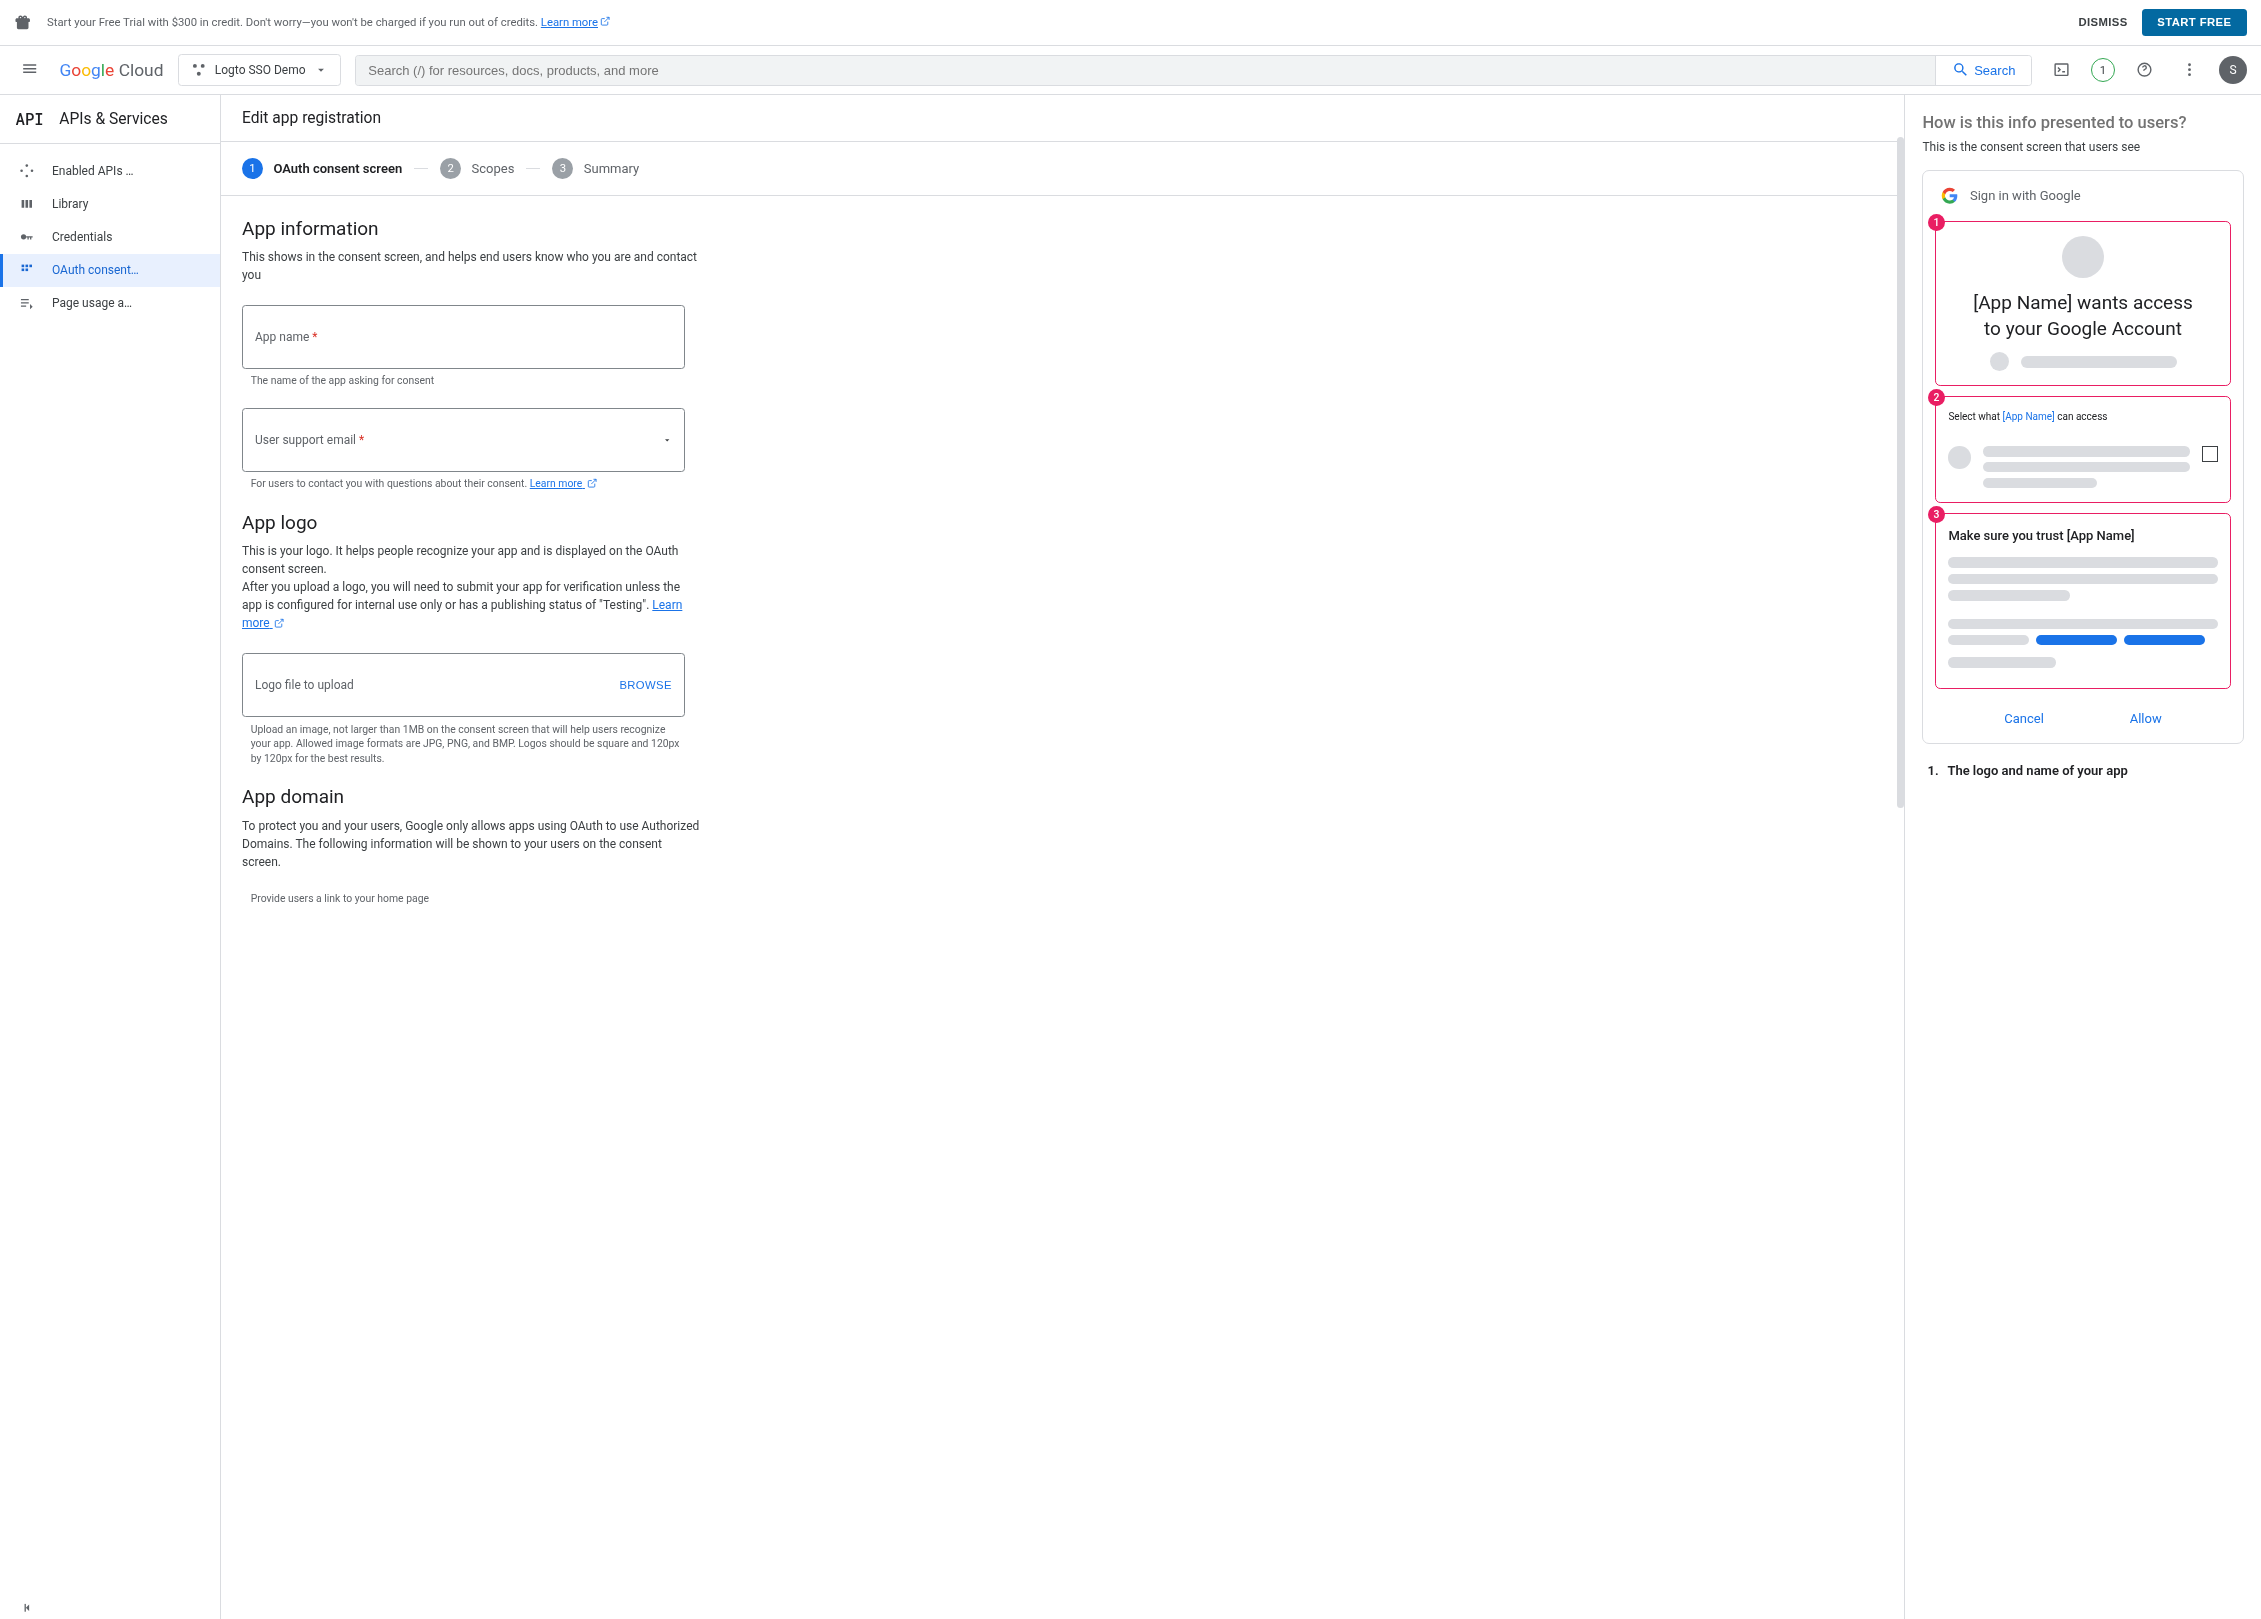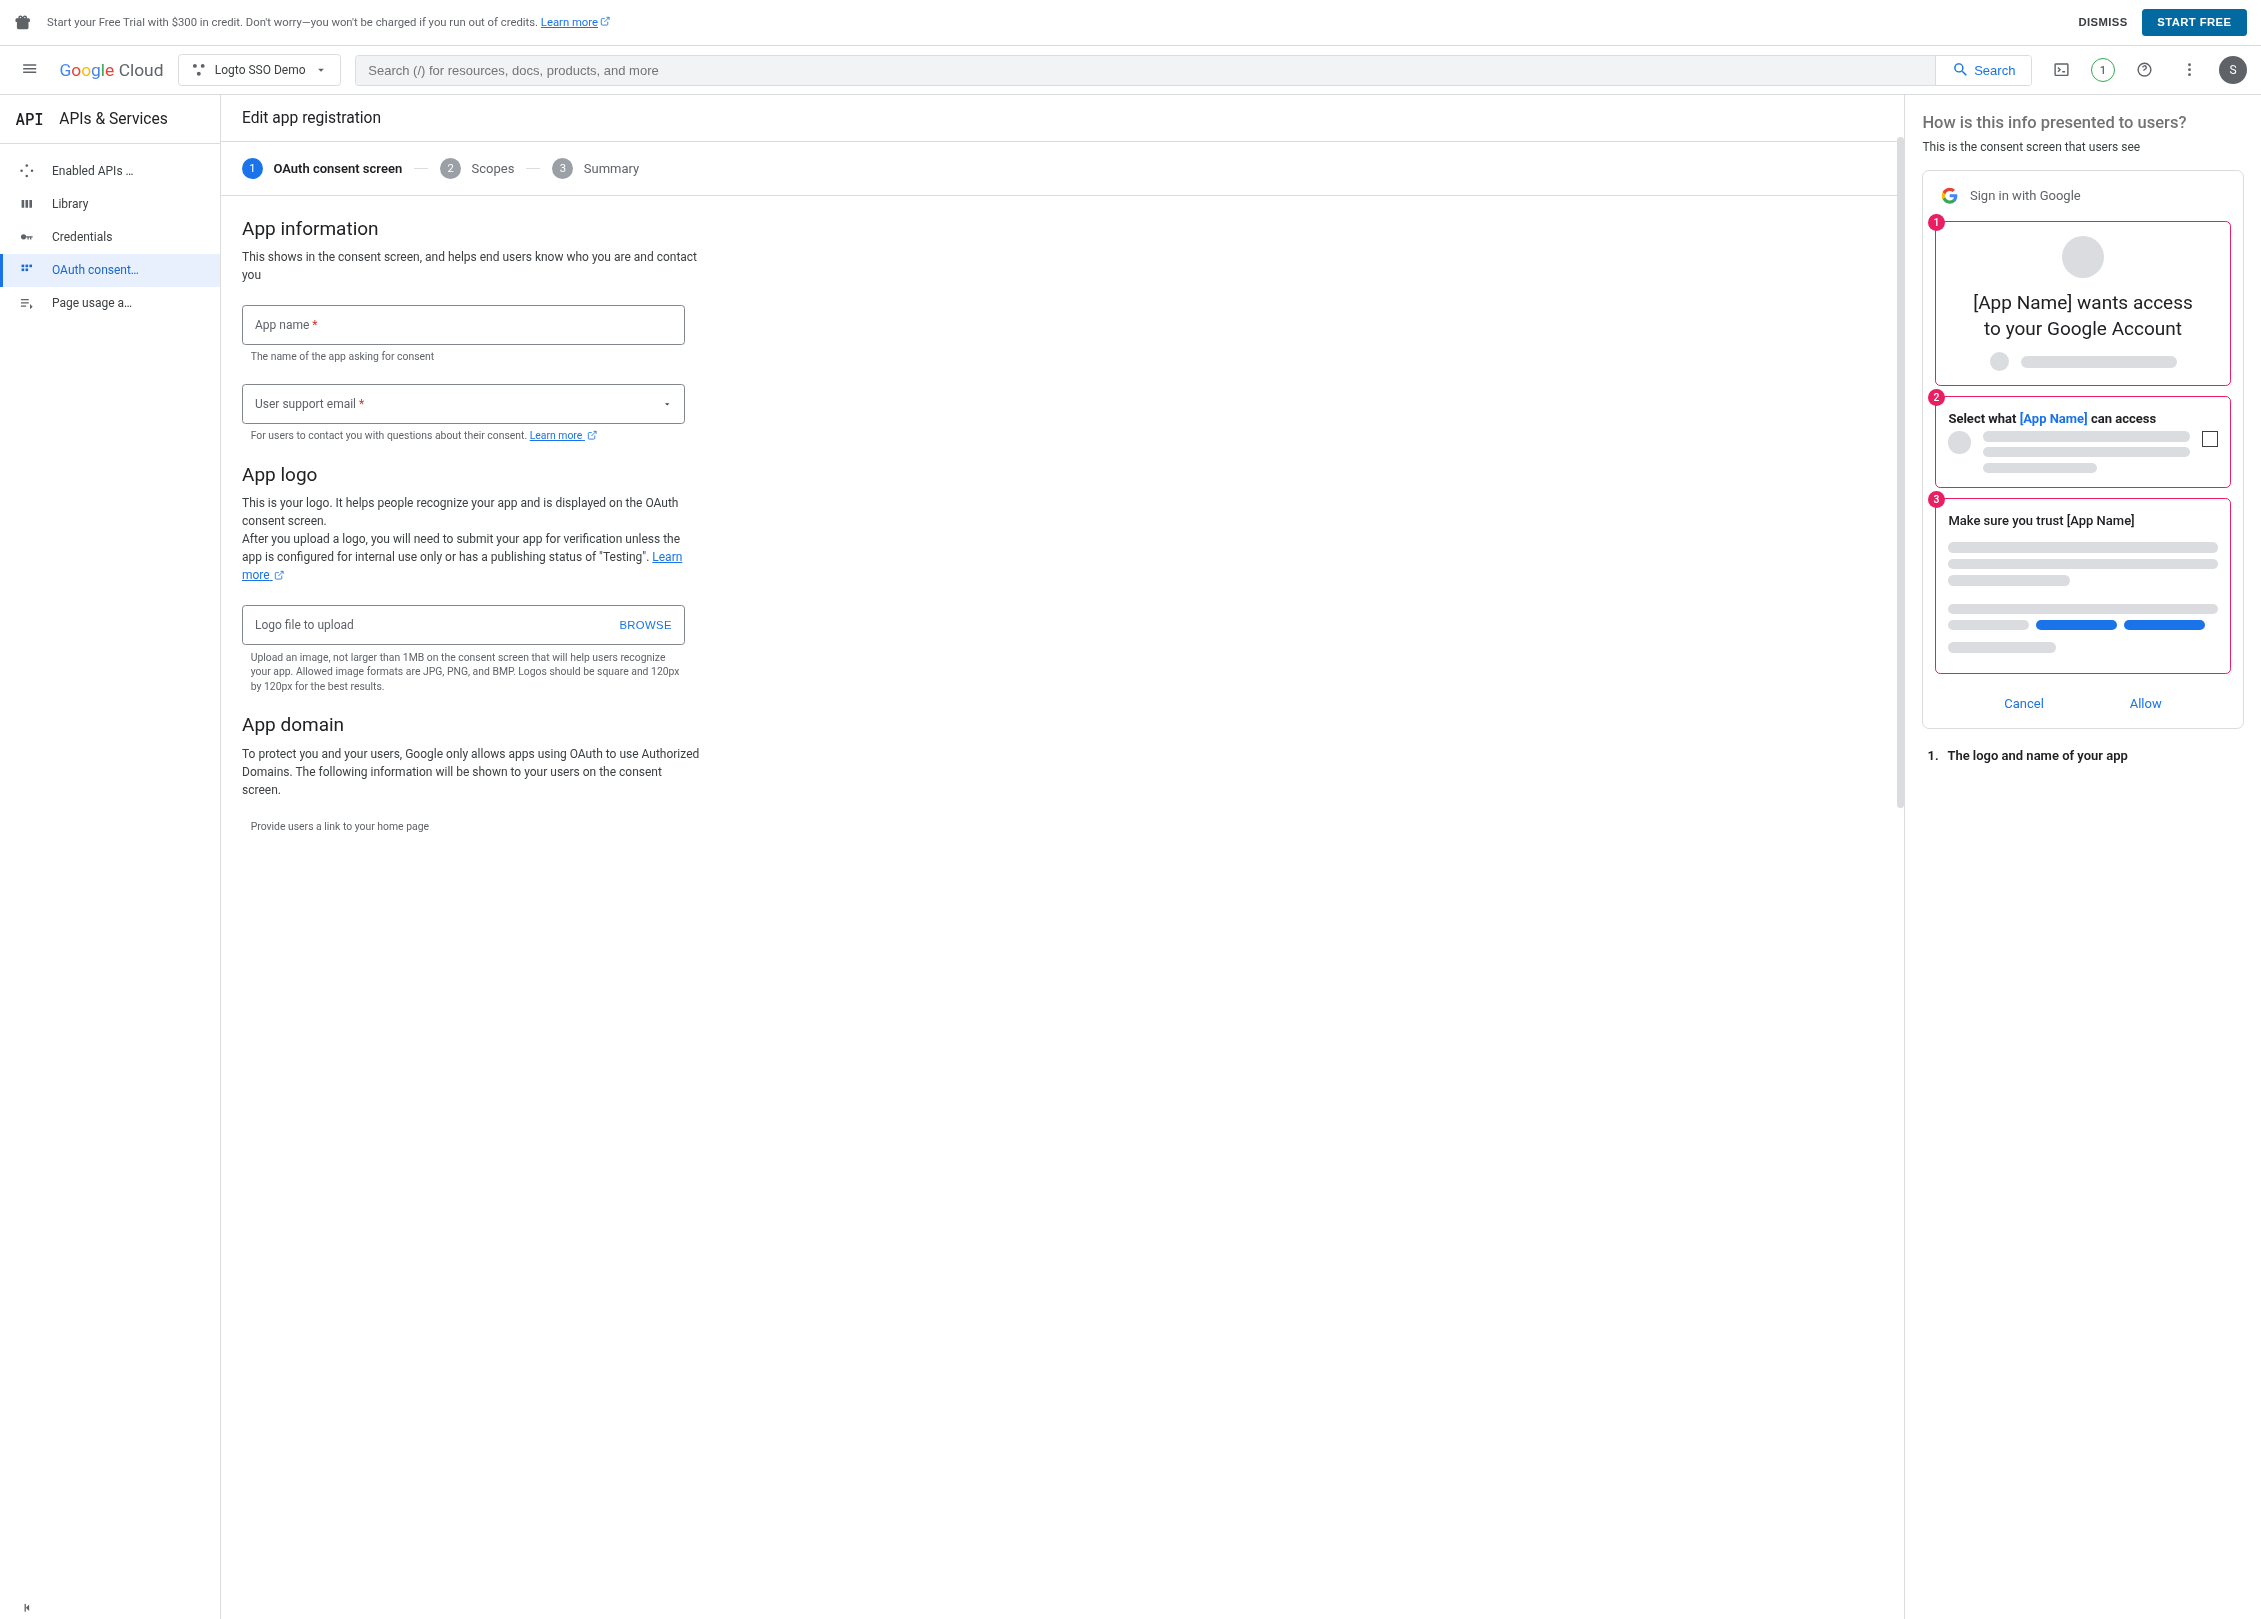--- a/index.html
+++ b/index.html
@@ -55,21 +55,21 @@
 .step.inactive .step-num { background: #9aa0a6; }
 .step-label { font-size: 13px; color: #5f6368; }
 .step.active .step-label { color: #202124; font-weight: 600; }
 .step-sep { width: 14px; height: 0.9px; background: #dadce0; }
 
 .form-body { padding: 21px 21px 35px; max-width: 712px; }
 .section-h { font-size: 19px; font-weight: 400; color: #202124; margin-bottom: 8.7px; }
 .section-p { font-size: 12px; color: #3c4043; line-height: 1.5; margin-bottom: 21px; max-width: 460px; }
 .section-p a { color: #1a73e8; text-decoration: underline; }
 
-.field { border: 0.9px solid #80868b; border-radius: 3.5px; padding: 12px 12px; width: 443px; position: relative; display: flex; align-items: center; }
+.field { border: 0.9px solid #80868b; border-radius: 3.5px; padding: 24px 12px; width: 443px; position: relative; display: flex; align-items: center; }
 .field-label { color: #5f6368; font-size: 12px; }
 .req { color: #d93025; }
 .field-help { font-size: 10.4px; color: #5f6368; margin: 5.2px 0 19px 8.7px; max-width: 434px; line-height: 1.4; }
 .field-help a { color: #1a73e8; text-decoration: underline; }
 .field .drop { margin-left: auto; }
 .browse-btn { margin-left: auto; color: #1a73e8; font-weight: 500; letter-spacing: 0.4px; background: none; border: none; cursor: pointer; font-size: 11.3px; }
 
 .section-gap { margin-top: 19px; }
 .scroll-track { position: absolute; right: 0; top: 42px; bottom: 0; width: 7px; }
 .scroll-thumb { position: absolute; right: 0; width: 7px; background: #dadce0; border-radius: 3.5px; }
@@ -89,21 +89,21 @@
 .signin-text { color: #5f6368; font-size: 13px; }
 
 .pbox { border: 1.7px solid #e91e63; border-radius: 5.2px; position: relative; padding: 14px 12px; margin-bottom: 10.4px; }
 .pbox-num { position: absolute; left: -8.7px; top: -8.7px; width: 17.4px; height: 17.4px; border-radius: 50%; background: #e91e63; color: #fff; display: flex; align-items: center; justify-content: center; font-size: 10.4px; font-weight: 500; }
 .pbox1 .avatar-ph { width: 42px; height: 42px; border-radius: 50%; background: #dadce0; margin: 0 auto 12px; }
 .pbox1 .headline { text-align: center; font-size: 19px; color: #202124; line-height: 1.35; margin: 0 15.6px 10.4px; }
 .pbox1 .sub-row { display: flex; align-items: center; gap: 12px; justify-content: center; }
 .pbox1 .sub-circ { width: 19px; height: 19px; border-radius: 50%; background: #dadce0; }
 .pbox1 .sub-bar { width: 156px; height: 12px; border-radius: 6px; background: #dadce0; }
 
-.pbox2 .title { font-size: 13px; color: #202124; margin-bottom: 5px; font-weight: 700; }
+.pbox2 .title { font-size: 10px; color: #202124; margin-bottom: 24px; font-weight: 400; }
 .pbox2 .title .app { color: #1a73e8; }
 .pbox2 .row2 { display: flex; gap: 12px; align-items: flex-start; }
 .pbox2 .circ { width: 22.6px; height: 22.6px; border-radius: 50%; background: #dadce0; flex-shrink: 0; }
 .pbox2 .bars { flex: 1; display: flex; flex-direction: column; gap: 5.2px; }
 .pbox2 .bar { height: 10.4px; border-radius: 5.2px; background: #dadce0; }
 .pbox2 .check { width: 15.6px; height: 15.6px; border: 1.7px solid #3c4043; flex-shrink: 0; }
 
 .pbox3 .title { font-size: 13px; font-weight: 500; color: #202124; margin-bottom: 14px; }
 .pbox3 .bar { height: 10.4px; border-radius: 5.2px; background: #dadce0; margin-bottom: 6px; }
 .pbox3 .bar.blue { background: #1a73e8; }

